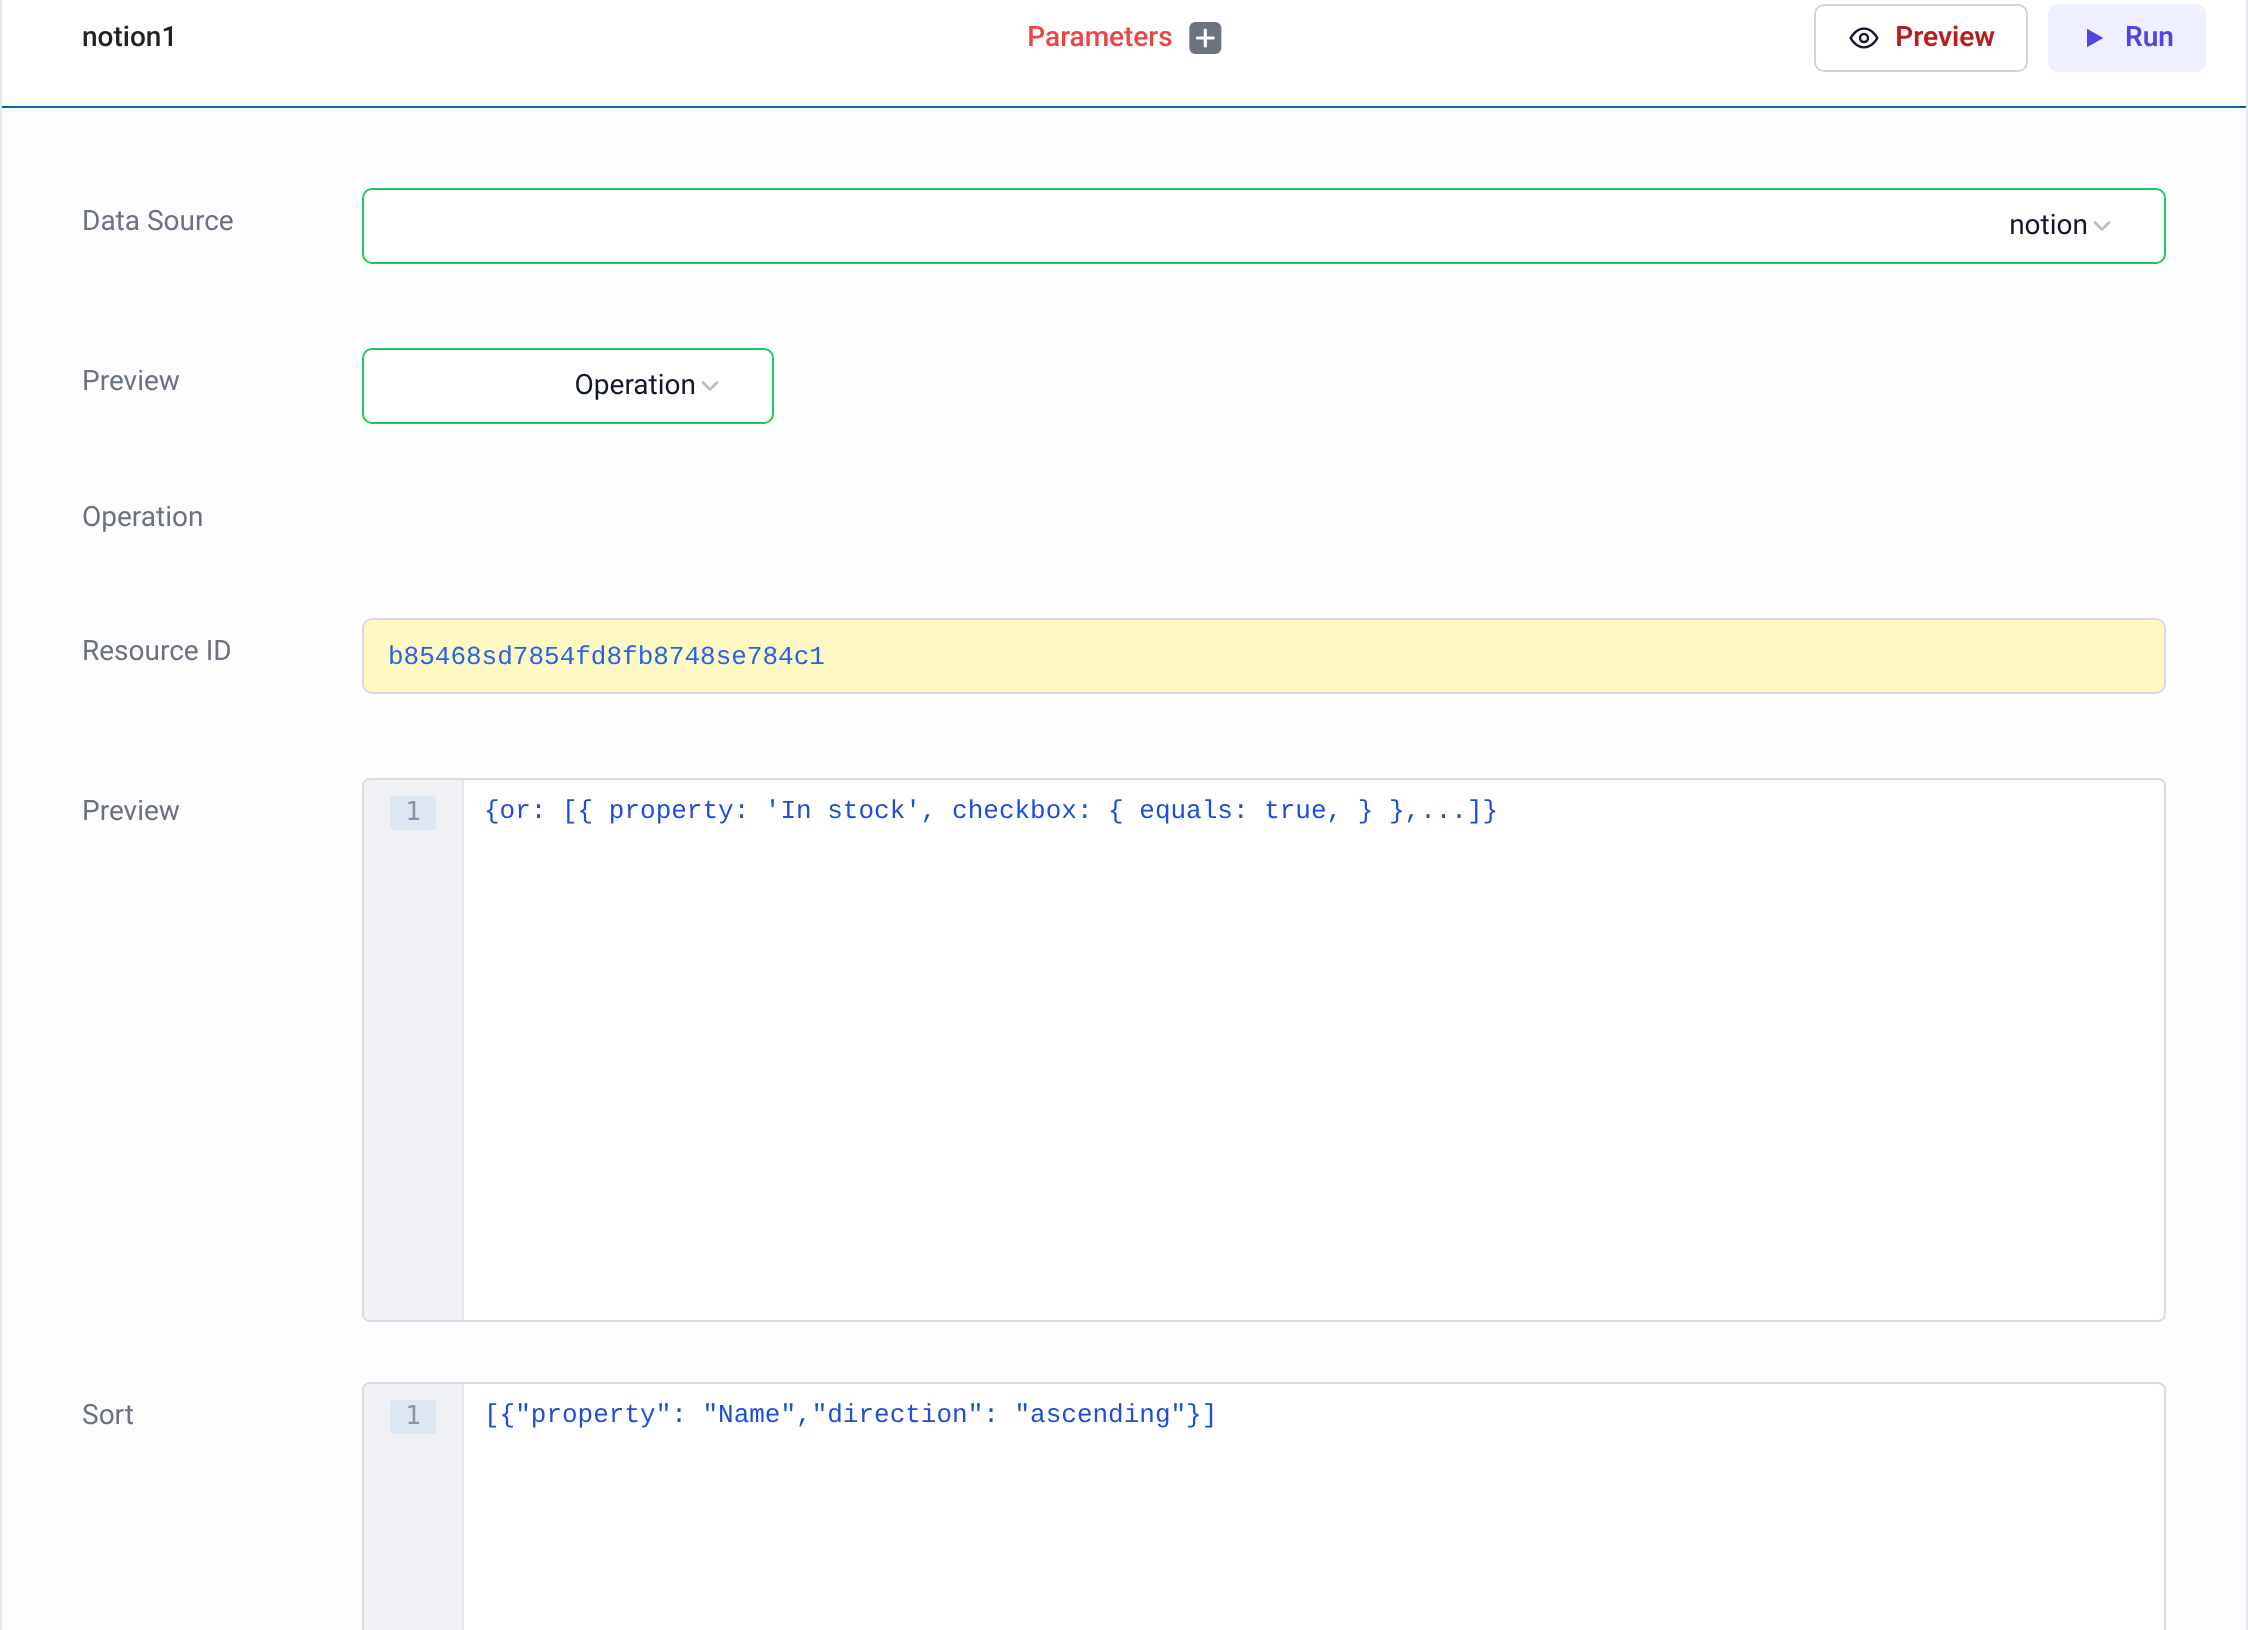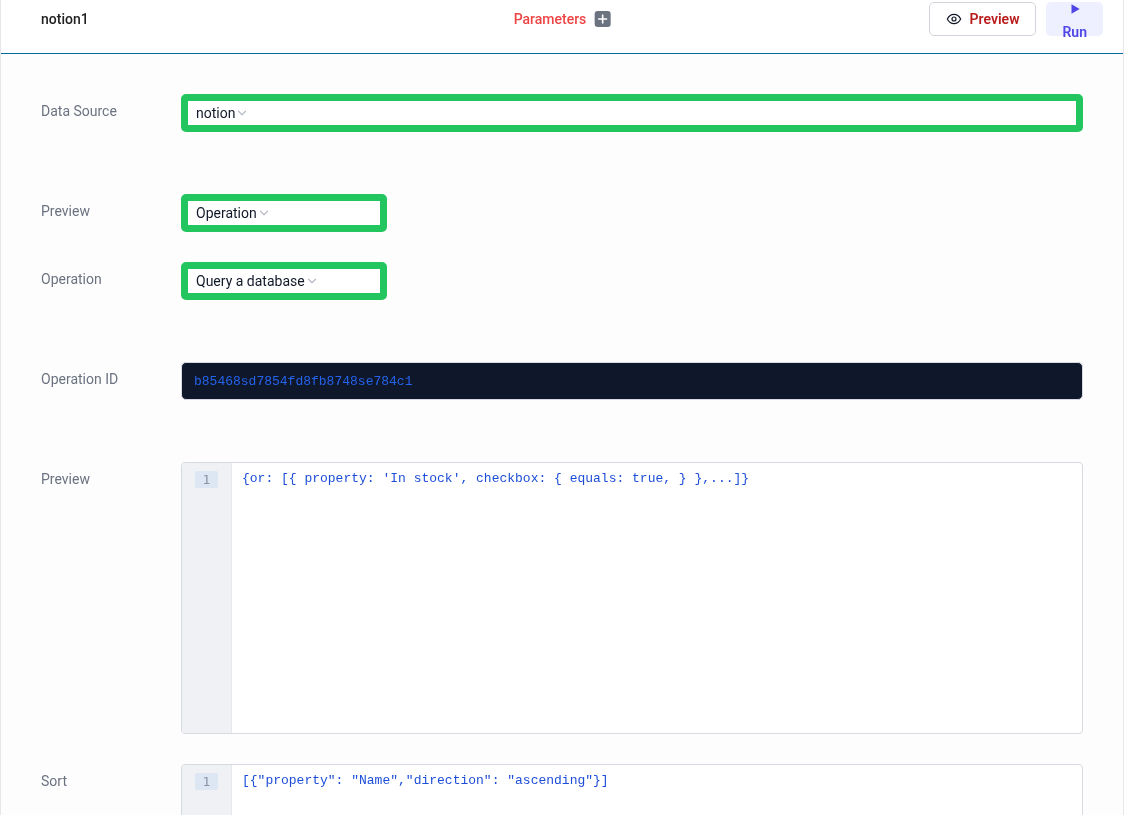--- a/index.html
+++ b/index.html
@@ -75,66 +75,65 @@
     font-family: inherit;
   }
   .btn-preview {
     background: #fff;
     border: 1px solid #d1d5db;
     color: #b91c1c;
   }
   .btn-run {
     background: #eef0ff;
     color: #4f46e5;
-    flex-direction: column;
   }
   .eye-icon, .play-icon { display: inline-flex; }
 
   .content {
     flex: 1;
     overflow-y: auto;
     padding: 40px 40px 0 40px;
     background: #fdfdfd;
   }
   .form-row {
     display: flex;
     align-items: flex-start;
-    margin-bottom: 62px;
+    margin-bottom: 42px;
   }
   .form-row.small-gap { margin-bottom: 30px; }
   .form-label {
     width: 140px;
     flex-shrink: 0;
     color: #6b7280;
     font-size: 14px;
     padding-top: 9px;
   }
   .form-control-wrap {
     flex: 1;
   }
   .select-wide, .input-wide, .code-box {
     width: 100%;
   }
   .select-box {
-    border: 7px solid #22c55e;
+    border: 1px solid #22c55e;
     background: #fff;
     border-radius: 5px;
     min-height: 38px;
     display: flex;
     align-items: center;
-    justify-content: flex-start;
-    padding: 0 8px;
+    justify-content: flex-end;
+    padding: 0 24px;
     cursor: pointer;
     color: #111827;
   }
   .select-narrow { width: 206px; }
   .chevron { color: #b8bdc6; display: inline-flex; }
   .input-text {
     border: 1px solid #d7dae0;
-    background: #0f172a;
+    background: #fef9c3;
     border-radius: 5px;
     min-height: 38px;
     width: 100%;
     padding: 8px 12px;
     font-family: "SFMono-Regular", Consolas, "Liberation Mono", Menlo, monospace;
     font-size: 13px;
     color: #2563eb;
     outline: none;
   }
   .code-box {
@@ -232,34 +231,24 @@
             <svg width="14" height="14" viewBox="0 0 24 24">
                 <path d="M6 9l6 6 6-6" stroke="currentColor" stroke-width="2.2" fill="none" stroke-linecap="round" stroke-linejoin="round"></path>
               </svg>
           </span>
         </div>
       </div>
     </div>
 
     <div class="form-row">
       <div class="form-label">Operation</div>
-      <div class="form-control-wrap">
-        <div class="select-box select-narrow">
-          <span>Query a database</span>
-          <span class="chevron">
-            <svg width="14" height="14" viewBox="0 0 24 24">
-                <path d="M6 9l6 6 6-6" stroke="currentColor" stroke-width="2.2" fill="none" stroke-linecap="round" stroke-linejoin="round"></path>
-              </svg>
-          </span>
-        </div>
-      </div>
-    </div>
-
-    <div class="form-row">
-      <div class="form-label">Operation ID</div>
+    </div>
+
+    <div class="form-row">
+      <div class="form-label">Resource ID</div>
       <div class="form-control-wrap">
         <input class="input-text" value="b85468sd7854fd8fb8748se784c1" style="">
       </div>
     </div>
 
     <div class="form-row small-gap">
       <div class="form-label">Preview</div>
       <div class="form-control-wrap">
         <div class="code-box filter-box">
           <div class="code-gutter">

